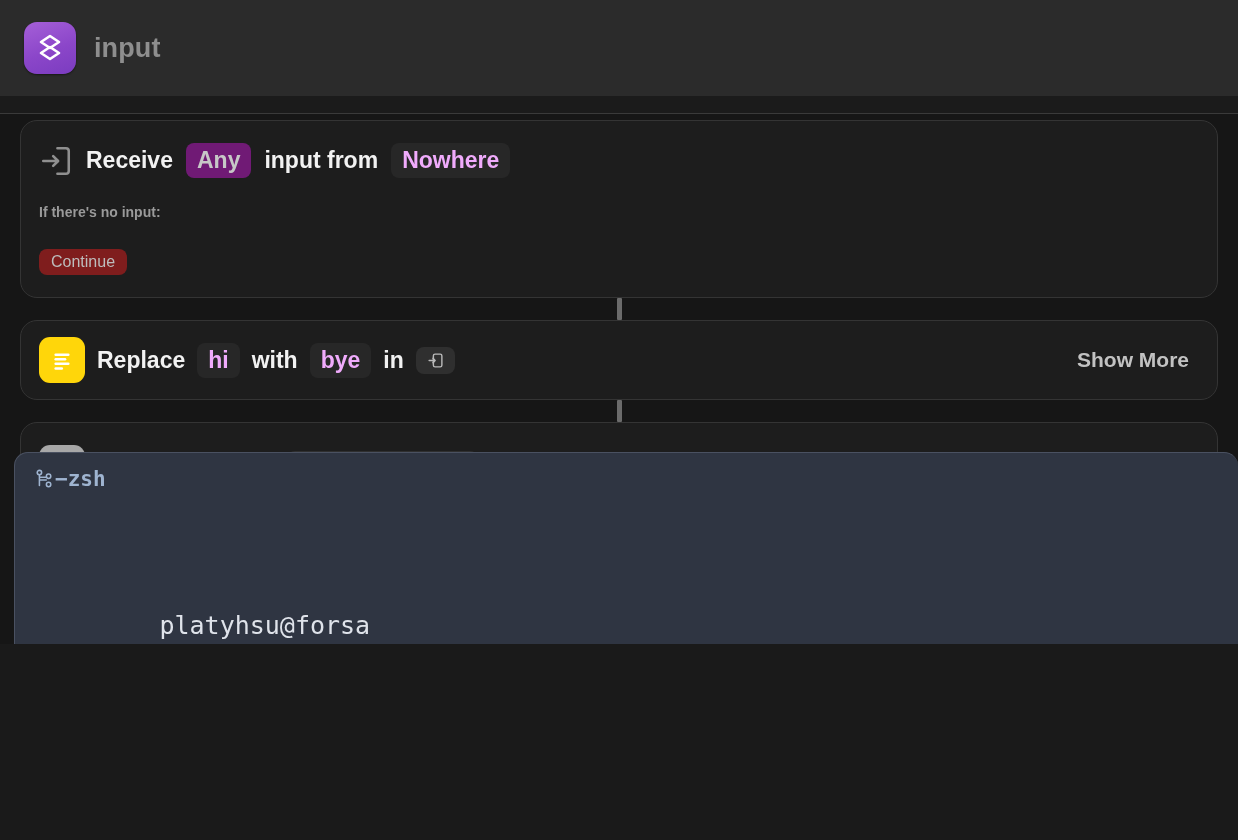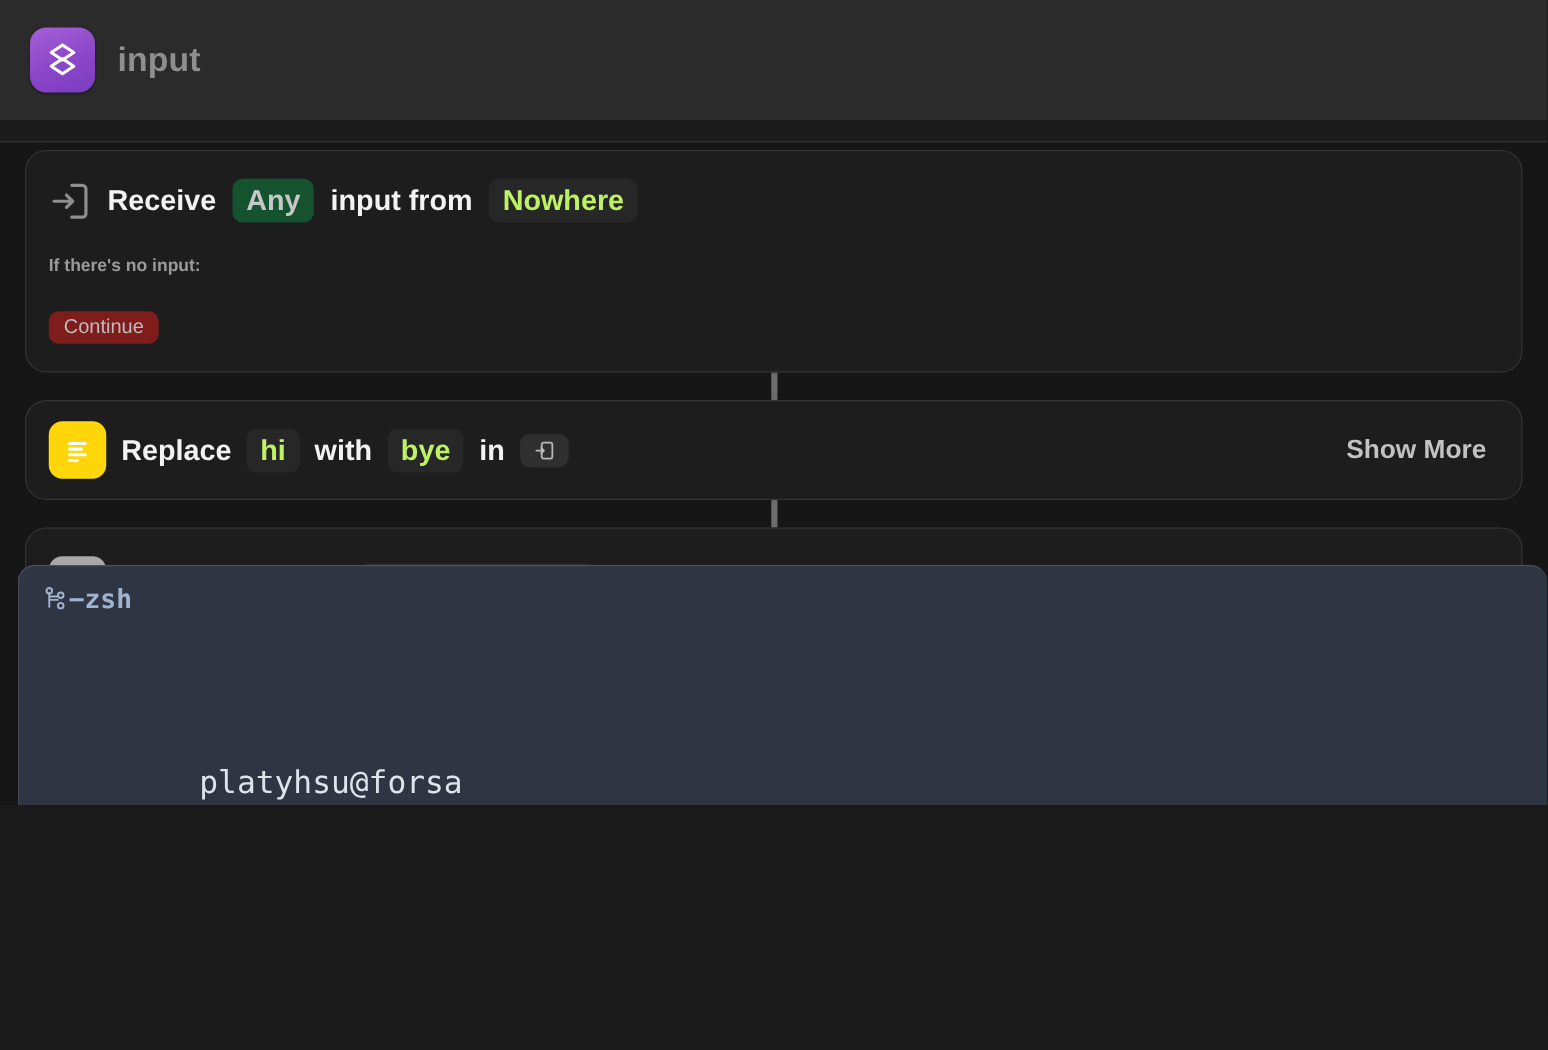--- a/index.html
+++ b/index.html
@@ -81,29 +81,29 @@
     font-size: 23px;
     font-weight: 700;
     color: #f2f2f2;
     white-space: nowrap;
   }
 
   .token {
     display: inline-flex;
     align-items: center;
     gap: 7px;
-    background: #14532d;
+    background: #701a75;
     border-radius: 8px;
     padding: 4px 11px;
     font-size: 23px;
     font-weight: 700;
     color: #c7c7c7;
     white-space: nowrap;
   }
-  .token.dim { color: #bef264; background: #272727; }
+  .token.dim { color: #f0abfc; background: #272727; }
   .token.var { color: #c4c4c4; background: #2f2f2f; }
 
   .sub-label {
     font-size: 14px;
     font-weight: 700;
     color: #9a9a9a;
     margin-top: 26px;
   }
   .choice {
     display: inline-block;

